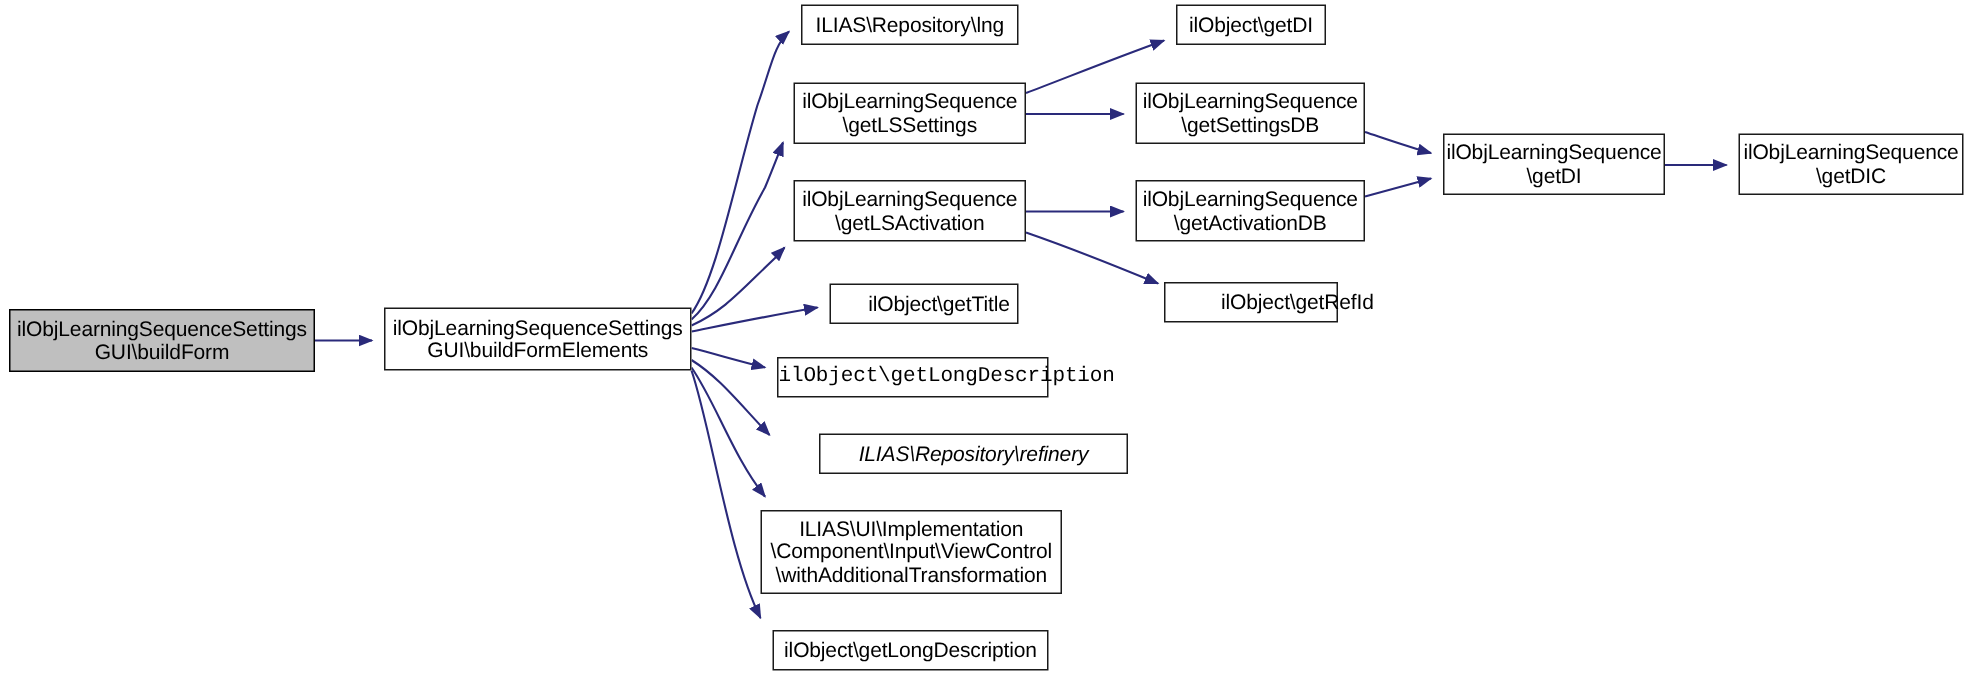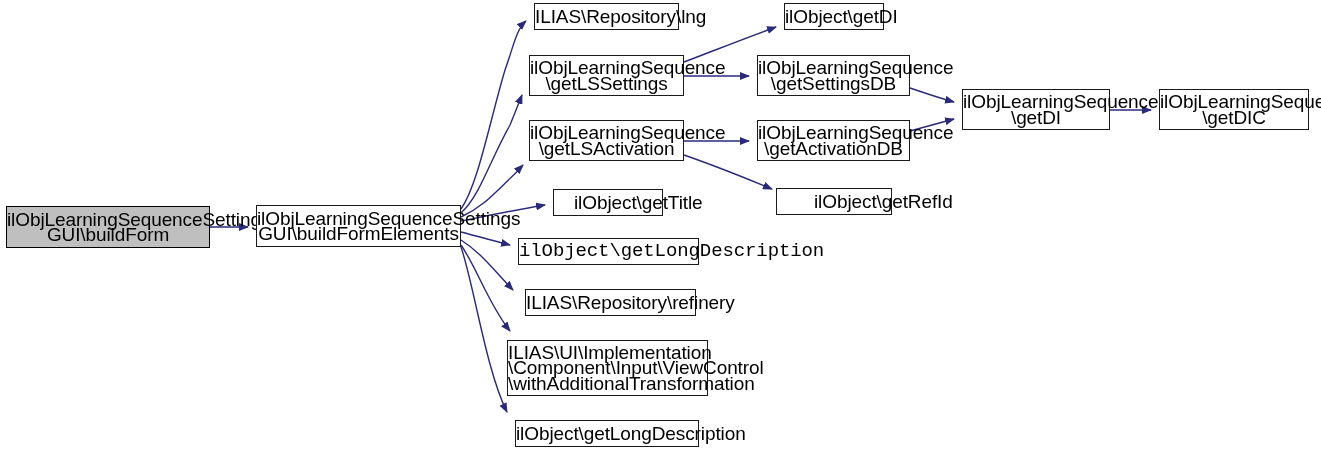--- a/index.html
+++ b/index.html
@@ -28,21 +28,21 @@
   .node {
     position: absolute;
     box-sizing: border-box;
     border: 1px solid #1a1a1a;
     background: #ffffff;
     color: #000000;
     display: flex;
     align-items: center;
     justify-content: center;
     text-align: center;
-    font-size: 19px;
+    font-size: 14px;
     line-height: 15.5px;
     letter-spacing: -0.1px;
     white-space: pre-line;
     z-index: 2;
   }
   .node.root {
     background: #bfbfbf;
     border-color: #000000;
   }
   .node span {
@@ -82,23 +82,23 @@
   <div id="nodes">
       <div class="node root" style="left: 6px; top: 206px; width: 204px; height: 42px;"><span>ilObjLearningSequenceSettings
 GUI\buildForm</span></div>
       <div class="node" style="left: 256px; top: 205px; width: 205px; height: 42px;"><span>ilObjLearningSequenceSettings
 GUI\buildFormElements</span></div>
       <div class="node" style="left: 534px; top: 3px; width: 145px; height: 27px;"><span>ILIAS\Repository\lng</span></div>
       <div class="node" style="left: 529px; top: 55px; width: 155px; height: 41px;"><span>ilObjLearningSequence
 \getLSSettings</span></div>
       <div class="node" style="left: 529px; top: 120px; width: 155px; height: 41px;"><span>ilObjLearningSequence
 \getLSActivation</span></div>
-      <div class="node" style="left: 553px; top: 189px; width: 110px; height: 27px; padding-left: 20px;"><span>ilObject\getTitle</span></div>
+      <div class="node" style="left: 553px; top: 189px; width: 126px; height: 27px; padding-left: 20px;"><span>ilObject\getTitle</span></div>
       <div class="node" style="left: 518px; top: 238px; width: 181px; height: 27px; font-family: Liberation Mono, monospace;"><span>ilObject\getLongDescription</span></div>
-      <div class="node" style="left: 525px; top: 289px; width: 171px; height: 27px;"><span>ILIAS\Repository\refinery</span></div>
+      <div class="node" style="left: 546px; top: 289px; width: 206px; height: 27px; font-style: italic;"><span>ILIAS\Repository\refinery</span></div>
       <div class="node" style="left: 507px; top: 340px; width: 201px; height: 56px;"><span>ILIAS\UI\Implementation
 \Component\Input\ViewControl
 \withAdditionalTransformation</span></div>
       <div class="node" style="left: 515px; top: 420px; width: 184px; height: 27px;"><span>ilObject\getLongDescription</span></div>
       <div class="node" style="left: 784px; top: 3px; width: 100px; height: 27px;"><span>ilObject\getDI</span></div>
       <div class="node" style="left: 757px; top: 55px; width: 153px; height: 41px;"><span>ilObjLearningSequence
 \getSettingsDB</span></div>
       <div class="node" style="left: 757px; top: 120px; width: 153px; height: 41px;"><span>ilObjLearningSequence
 \getActivationDB</span></div>
       <div class="node" style="left: 776px; top: 188px; width: 116px; height: 27px; padding-left: 37px;"><span>ilObject\getRefId</span></div>

